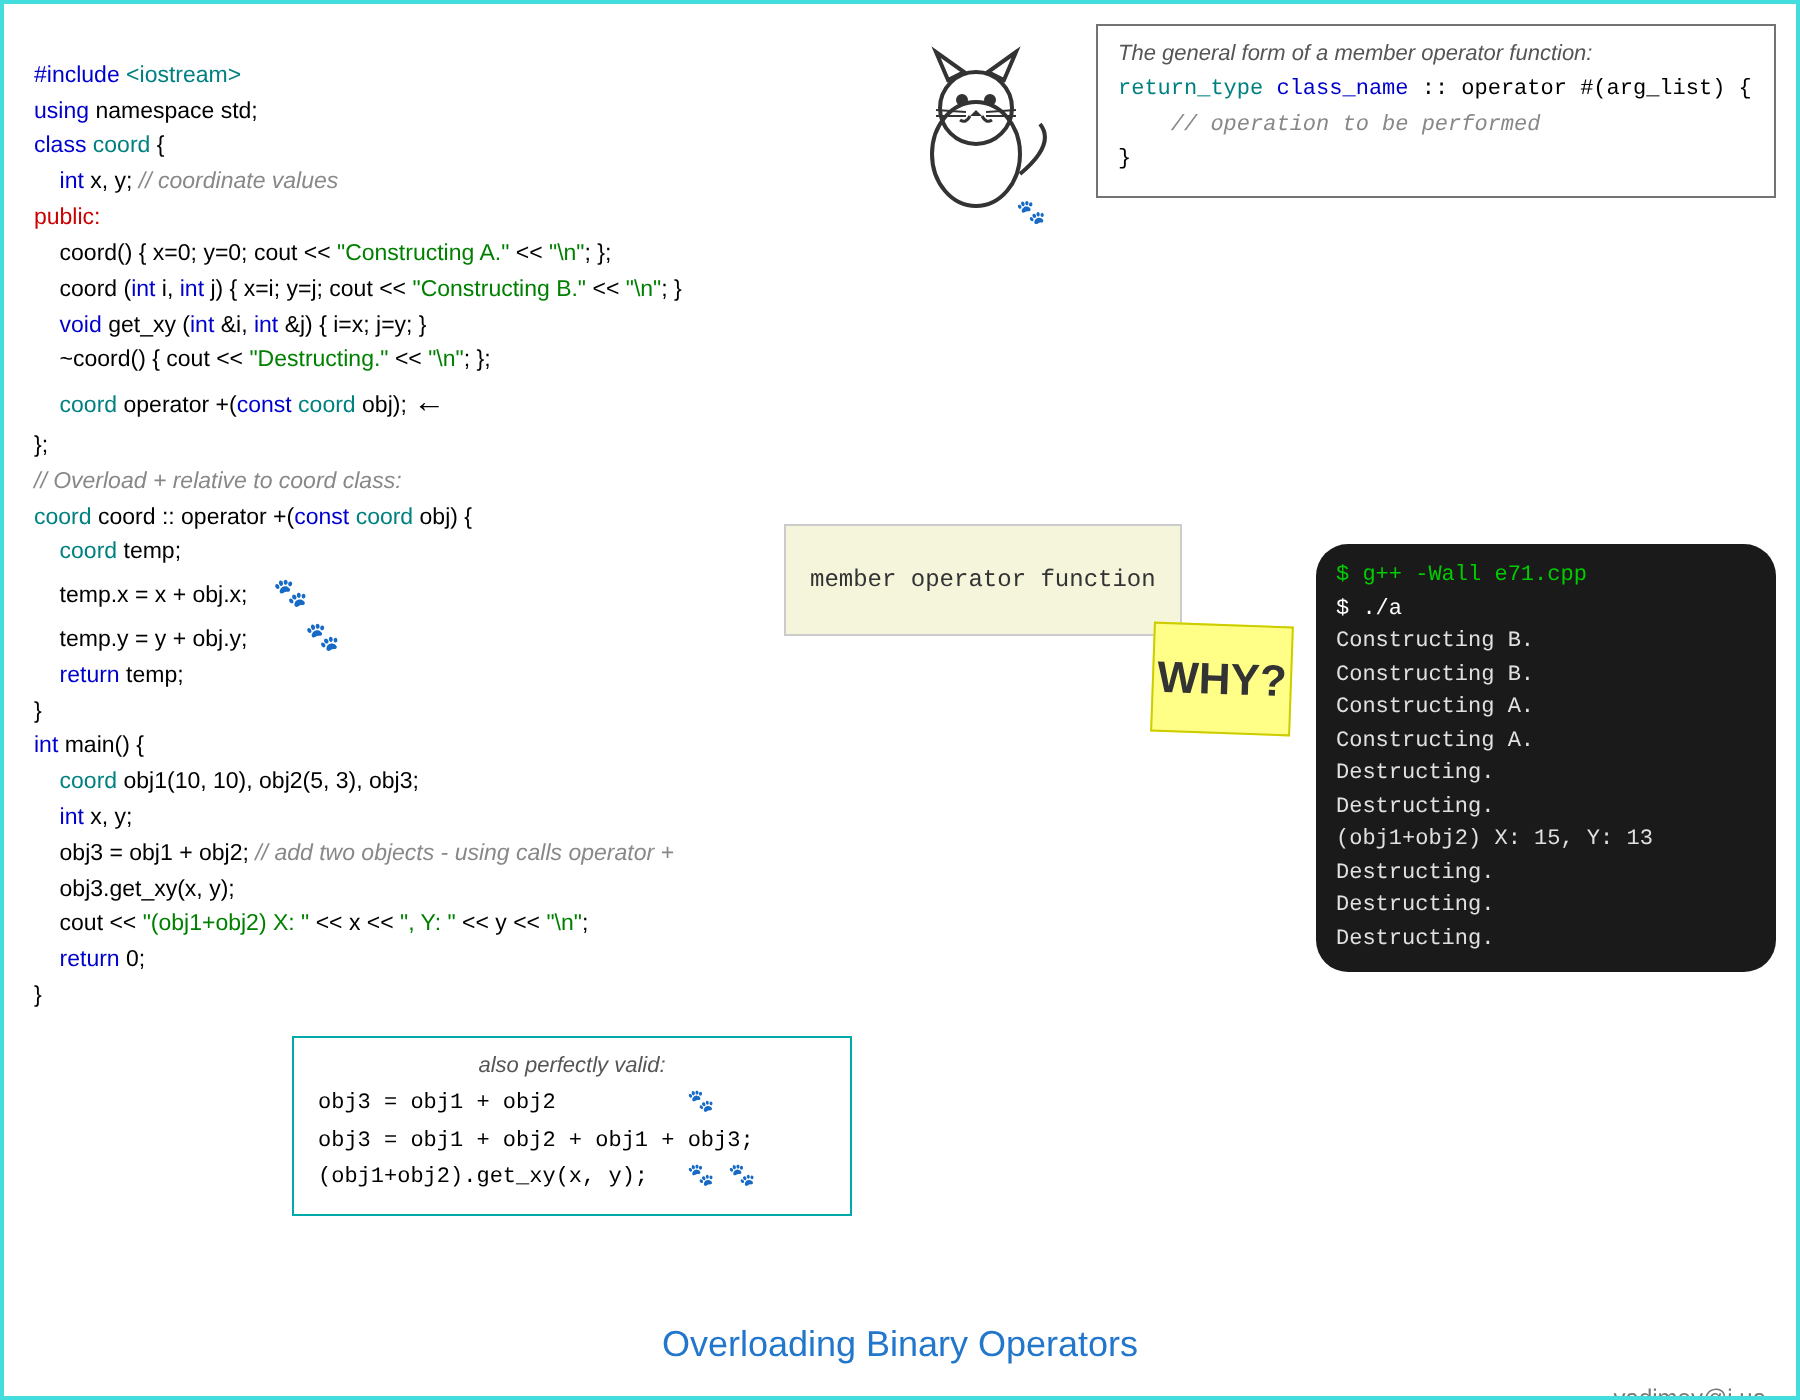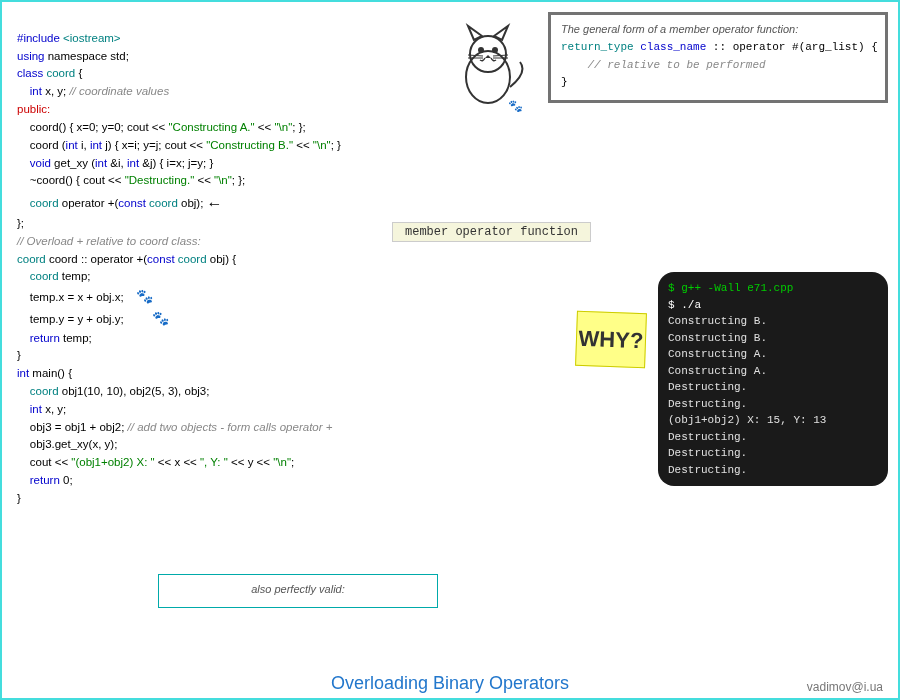--- a/index.html
+++ b/index.html
@@ -50,21 +50,21 @@
     .c-green { color: #008000; }
     .c-teal { color: #008080; text-align: right; }
     .c-gray { color: #888; font-style: italic; }
 
     
     .general-form-box {
       position: absolute;
       top: 10px;
       right: 10px;
       width: 340px;
-      border: 3px solid #737373;
+      border: 1px solid #737373;
       background: #fff;
       padding: 8px 10px;
       font-size: 11px;
     }
     .general-form-box .gf-title {
       font-style: italic;
       color: #555;
       font-size: 11px;
       margin-bottom: 4px;
     }
@@ -76,25 +76,26 @@
     }
     .gf-code .c-teal { color: #008080; }
     .gf-code .c-gray { color: #888; font-style: italic; }
     .gf-code .c-blue { color: #0000cc; }
 
     
     .callout-box {
       position: absolute;
       background: #f5f5dc;
       border: 1px solid #ccc;
-      padding: 2px 12px;
+      padding: 20px 12px;
       font-family: 'Courier New', monospace;
       font-size: 12px;
       color: #333;
       white-space: nowrap;
+      margin-top: 40px;
     }
 
     
     .terminal-box {
       position: absolute;
       top: 270px;
       right: 10px;
       width: 230px;
       background: #1a1a1a;
       color: #e0e0e0;
@@ -123,21 +124,21 @@
       font-weight: bold;
       color: #333;
       font-family: Arial, sans-serif;
       transform: rotate(2deg);
     }
 
     
     .also-valid-box {
       position: absolute;
       bottom: 90px;
-      left: 156px;
+      left: 144px;
       width: 280px;
       border: 1px solid #0aa;
       background: #fff;
       padding: 8px 12px;
       font-size: 11px;
     }
     .also-valid-box .av-title {
       font-style: italic;
       color: #555;
       font-size: 11px;
@@ -147,25 +148,25 @@
     .also-valid-box .av-code {
       font-family: 'Courier New', monospace;
       font-size: 11px;
       line-height: 1.7;
       white-space: pre;
     }
 
     
     .footer {
       position: absolute;
-      bottom: 4px;
+      bottom: 15px;
       width: 100%;
       display: flex;
       justify-content: center;
-      align-items: flex-end;
+      align-items: flex-start;
     }
     .footer-title {
       font-size: 18px;
       color: #2277cc;
       text-align: center;
       flex: 1;
     }
     .footer-email {
       position: absolute;
       right: 15px;
@@ -218,32 +219,32 @@
 <span class="c-gray">// Overload + relative to coord class:</span>
 <span class="c-teal">coord</span> coord :: operator +(<span class="c-blue">const</span> <span class="c-teal">coord</span> obj) {
     <span class="c-teal">coord</span> temp;
     temp.x = x + obj.x;    <span class="paw">🐾</span>
     temp.y = y + obj.y;         <span class="paw">🐾</span>
     <span class="c-blue">return</span> temp;
 }
 <span class="c-blue">int</span> main() {
     <span class="c-teal">coord</span> obj1(10, 10), obj2(5, 3), obj3;
     <span class="c-blue">int</span> x, y;
-    obj3 = obj1 + obj2; <span class="c-gray">// add two objects - form calls operator +</span>
+    obj3 = obj1 + obj2; <span class="c-gray">// add two objects - using calls operator +</span>
     obj3.get_xy(x, y);
     cout &lt;&lt; <span class="c-green">"(obj1+obj2) X: "</span> &lt;&lt; x &lt;&lt; <span class="c-green">", Y: "</span> &lt;&lt; y &lt;&lt; <span class="c-green">"\n"</span>;
     <span class="c-blue">return</span> 0;
 }
   </div>
 </div>
 
 <div class="general-form-box">
   <div class="gf-title">The general form of a member operator function:</div>
   <div class="gf-code"><span class="c-teal">return_type</span> <span class="c-blue">class_name</span> :: operator #(arg_list) {
-    <span class="c-gray">// relative to be performed</span>
+    <span class="c-gray">// operation to be performed</span>
 }</div>
 </div>
 
 <div class="cat-decoration">
   <svg width="80" height="90" viewBox="0 0 80 90">
 
     <ellipse cx="40" cy="55" rx="22" ry="26" fill="none" stroke="#333" stroke-width="2"></ellipse>
     <circle cx="40" cy="32" r="18" fill="none" stroke="#333" stroke-width="2"></circle>
 
     <polygon points="26,18 20,4 34,14" fill="none" stroke="#333" stroke-width="2"></polygon>
@@ -286,18 +287,21 @@
   <div>Destructing.</div>
   <div>Destructing.</div>
 </div>
 
 <div class="sticky-note">
   <span>WHY?</span>
 </div>
 
 <div class="also-valid-box">
   <div class="av-title">also perfectly valid:</div>
+  <div class="av-code">obj3 = obj1 + obj2          🐾
+obj3 = obj1 + obj2 + obj1 + obj3;
+(obj1+obj2).get_xy(x, y);   🐾 🐾</div>
 </div>
 
 <div class="footer">
   <div class="footer-title">Overloading Binary Operators</div>
   <div class="footer-email">vadimov@i.ua</div>
 </div>
 
 </body></html>

